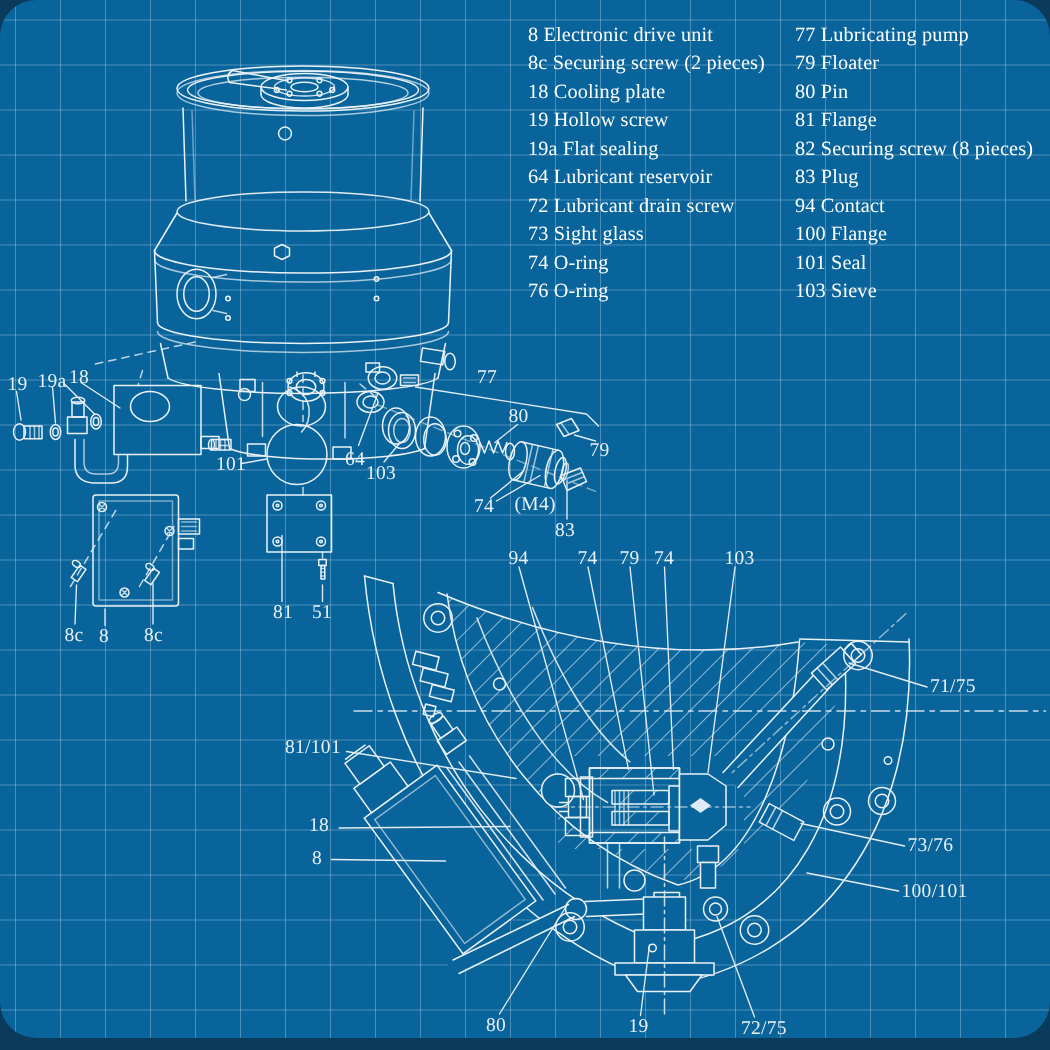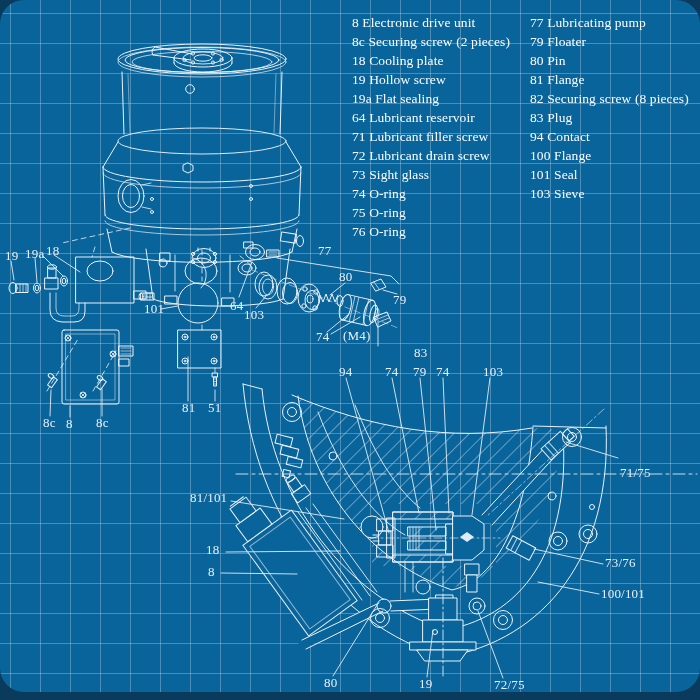--- a/index.html
+++ b/index.html
@@ -385,25 +385,23 @@
 
   <div class="legend">
     <ul class="col1">
 
     <li class="legend-item">8 Electronic drive unit</li>
         <li class="legend-item">8c Securing screw (2 pieces)</li>
         <li class="legend-item">18 Cooling plate</li>
         <li class="legend-item">19 Hollow screw</li>
         <li class="legend-item">19a Flat sealing</li>
         <li class="legend-item">64 Lubricant reservoir</li>
-        <li class="legend-item">71 Lubricant filler screw</li>
         <li class="legend-item">72 Lubricant drain screw</li>
         <li class="legend-item">73 Sight glass</li>
         <li class="legend-item">74 O-ring</li>
-        <li class="legend-item">75 O-ring</li>
         <li class="legend-item">76 O-ring</li>
       </ul>
     <ul class="col2">
 
     <li class="legend-item">77 Lubricating pump</li>
         <li class="legend-item">79 Floater</li>
         <li class="legend-item">80 Pin</li>
         <li class="legend-item">81 Flange</li>
         <li class="legend-item">82 Securing screw (8 pieces)</li>
         <li class="legend-item">83 Plug</li>
@@ -425,27 +423,27 @@
       <div class="callout" style="left: 96px; top: 417px;">8c</div>
       <div class="callout" style="left: 182px; top: 402px;">81</div>
       <div class="callout" style="left: 208px; top: 402px;">51</div>
       <div class="callout" style="left: 230px; top: 300px;">64</div>
       <div class="callout" style="left: 244px; top: 309px;">103</div>
       <div class="callout" style="left: 318px; top: 245px;">77</div>
       <div class="callout" style="left: 339px; top: 271px;">80</div>
       <div class="callout" style="left: 393px; top: 294px;">79</div>
       <div class="callout" style="left: 316px; top: 331px;">74</div>
       <div class="callout" style="left: 343px; top: 330px;">(M4)</div>
-      <div class="callout" style="left: 370px; top: 347px; padding-left: 44px;">83</div>
+      <div class="callout" style="left: 370px; top: 347px;">83</div>
       <div class="callout" style="left: 339px; top: 366px;">94</div>
       <div class="callout" style="left: 385px; top: 366px;">74</div>
       <div class="callout" style="left: 413px; top: 366px;">79</div>
       <div class="callout" style="left: 436px; top: 366px;">74</div>
       <div class="callout" style="left: 483px; top: 366px;">103</div>
-      <div class="callout" style="left: 620px; top: 451px; margin-top: 16px;">71/75</div>
+      <div class="callout" style="left: 620px; top: 451px;">71/75</div>
       <div class="callout" style="left: 605px; top: 557px;">73/76</div>
       <div class="callout" style="left: 601px; top: 588px;">100/101</div>
       <div class="callout" style="left: 190px; top: 492px;">81/101</div>
       <div class="callout" style="left: 206px; top: 544px;">18</div>
       <div class="callout" style="left: 208px; top: 566px;">8</div>
       <div class="callout" style="left: 324px; top: 677px;">80</div>
       <div class="callout" style="left: 419px; top: 678px;">19</div>
       <div class="callout" style="left: 494px; top: 679px;">72/75</div>
     </div>
 

